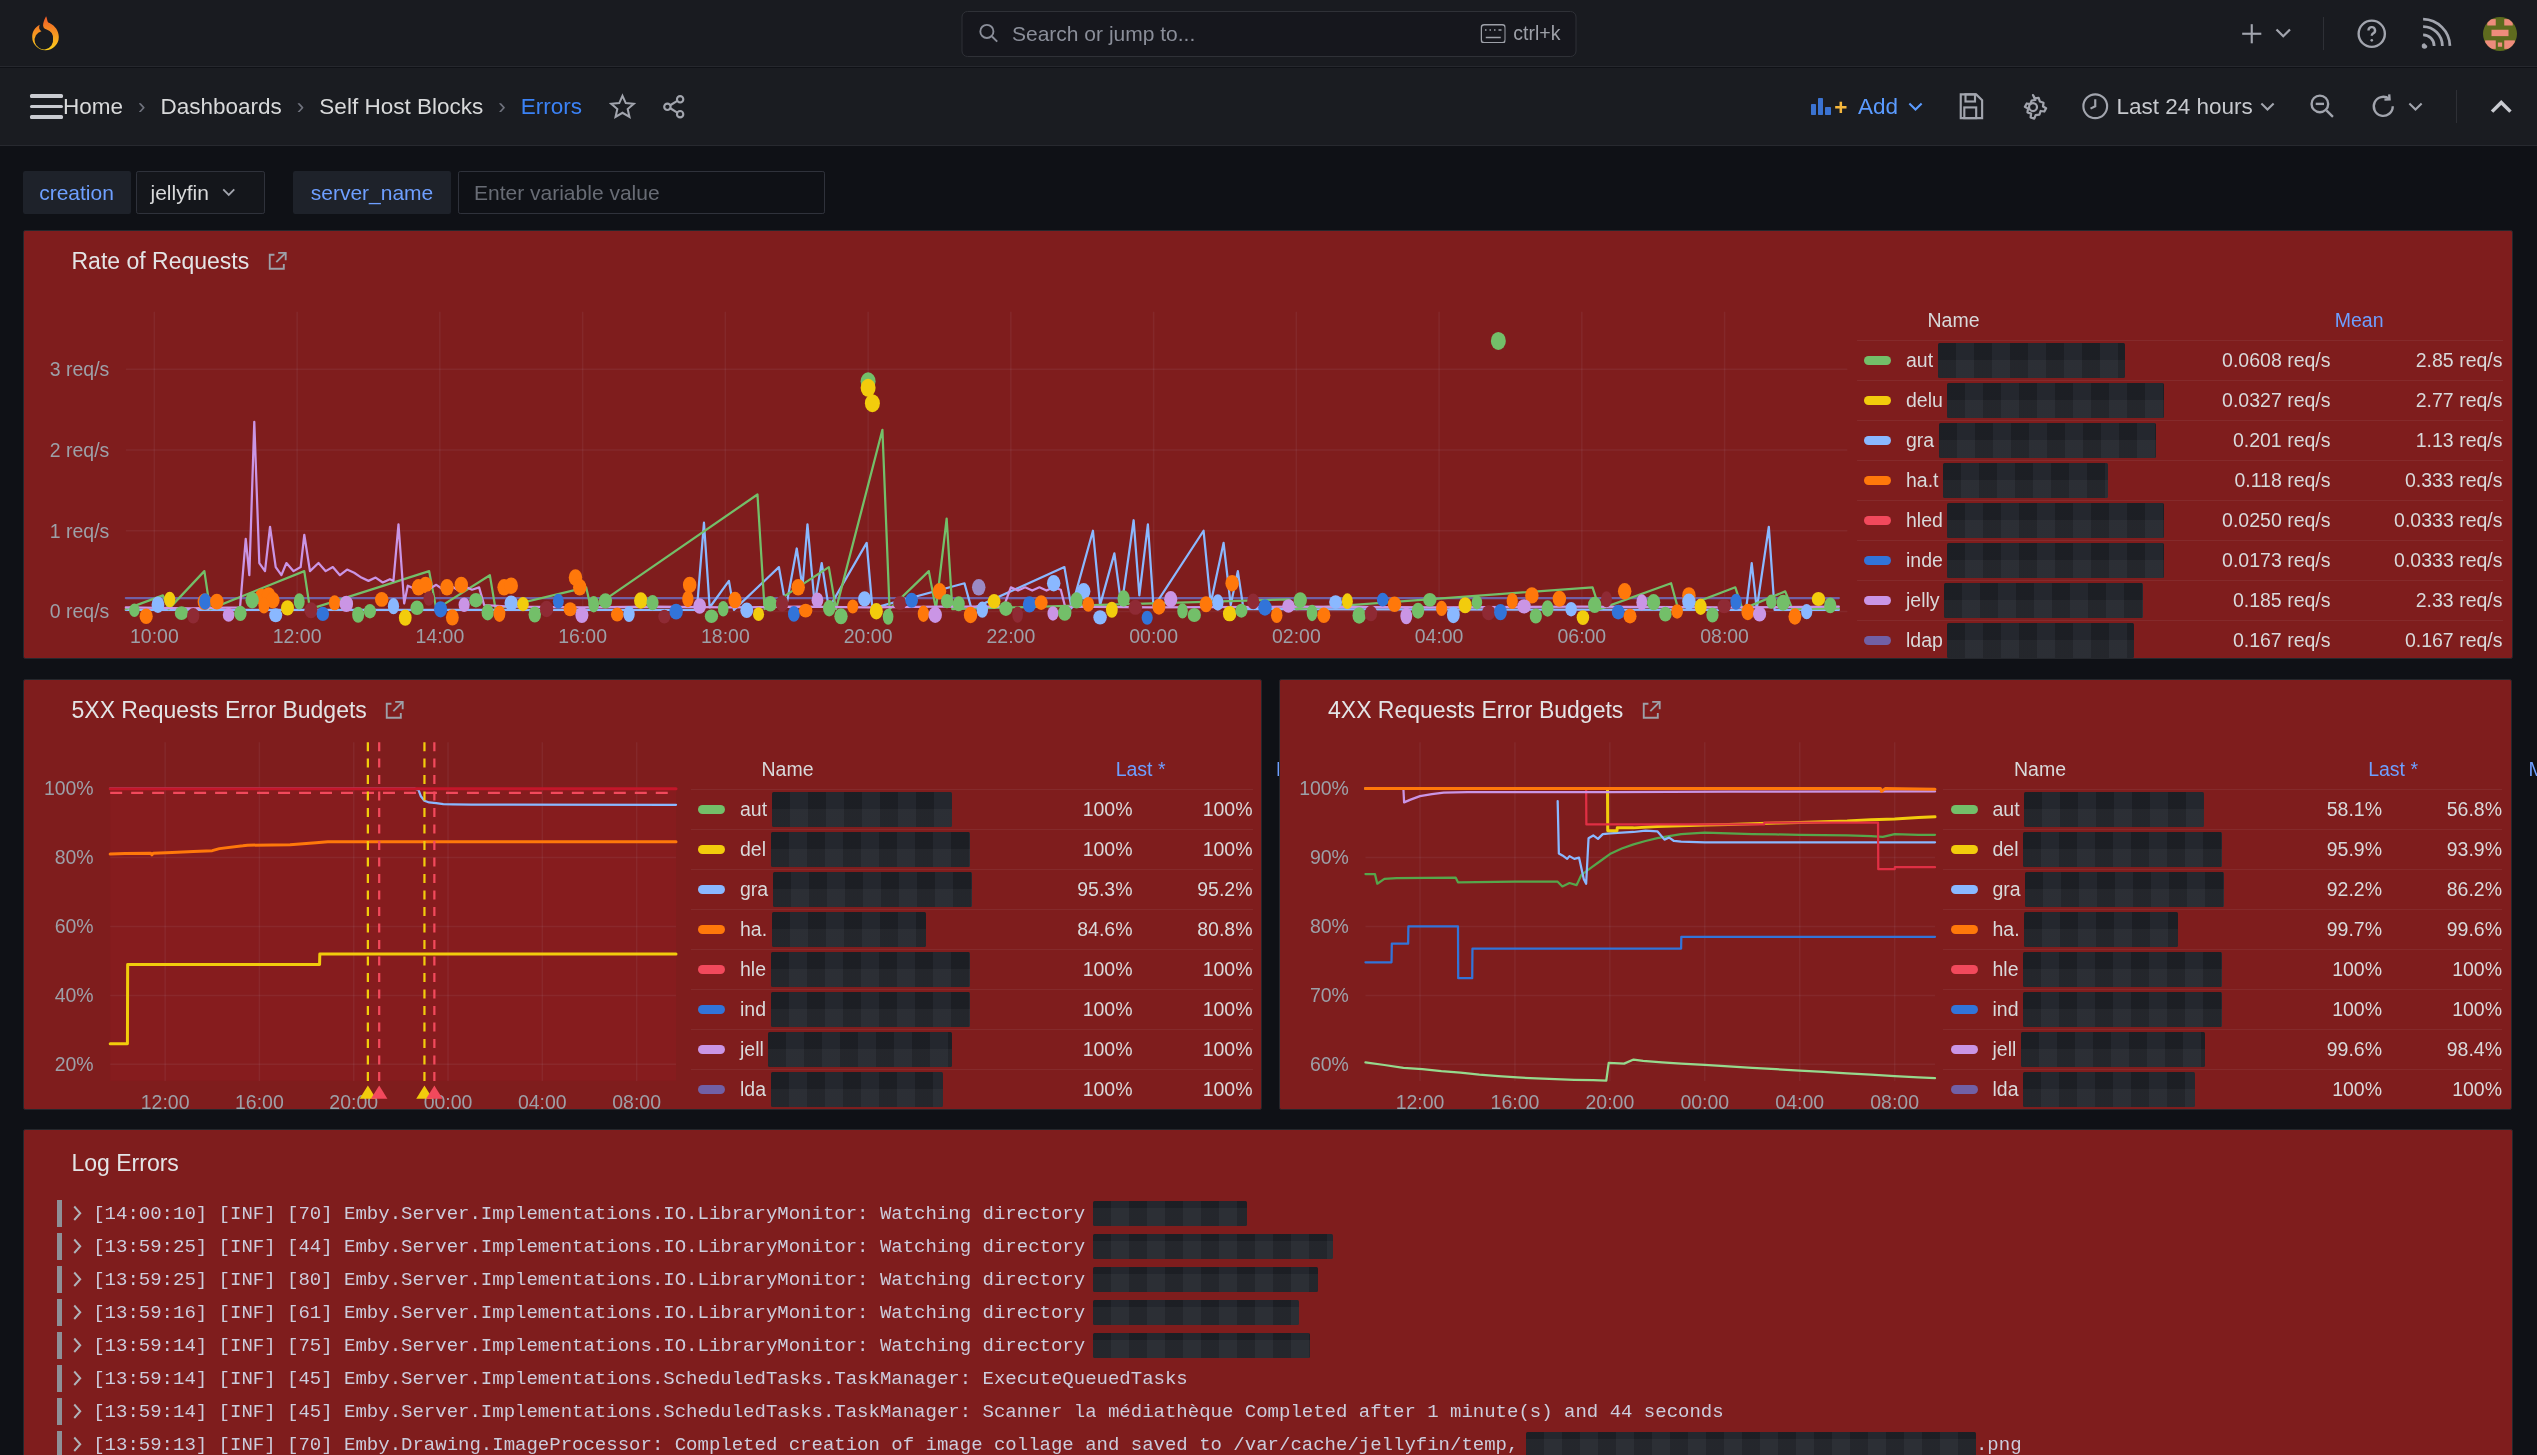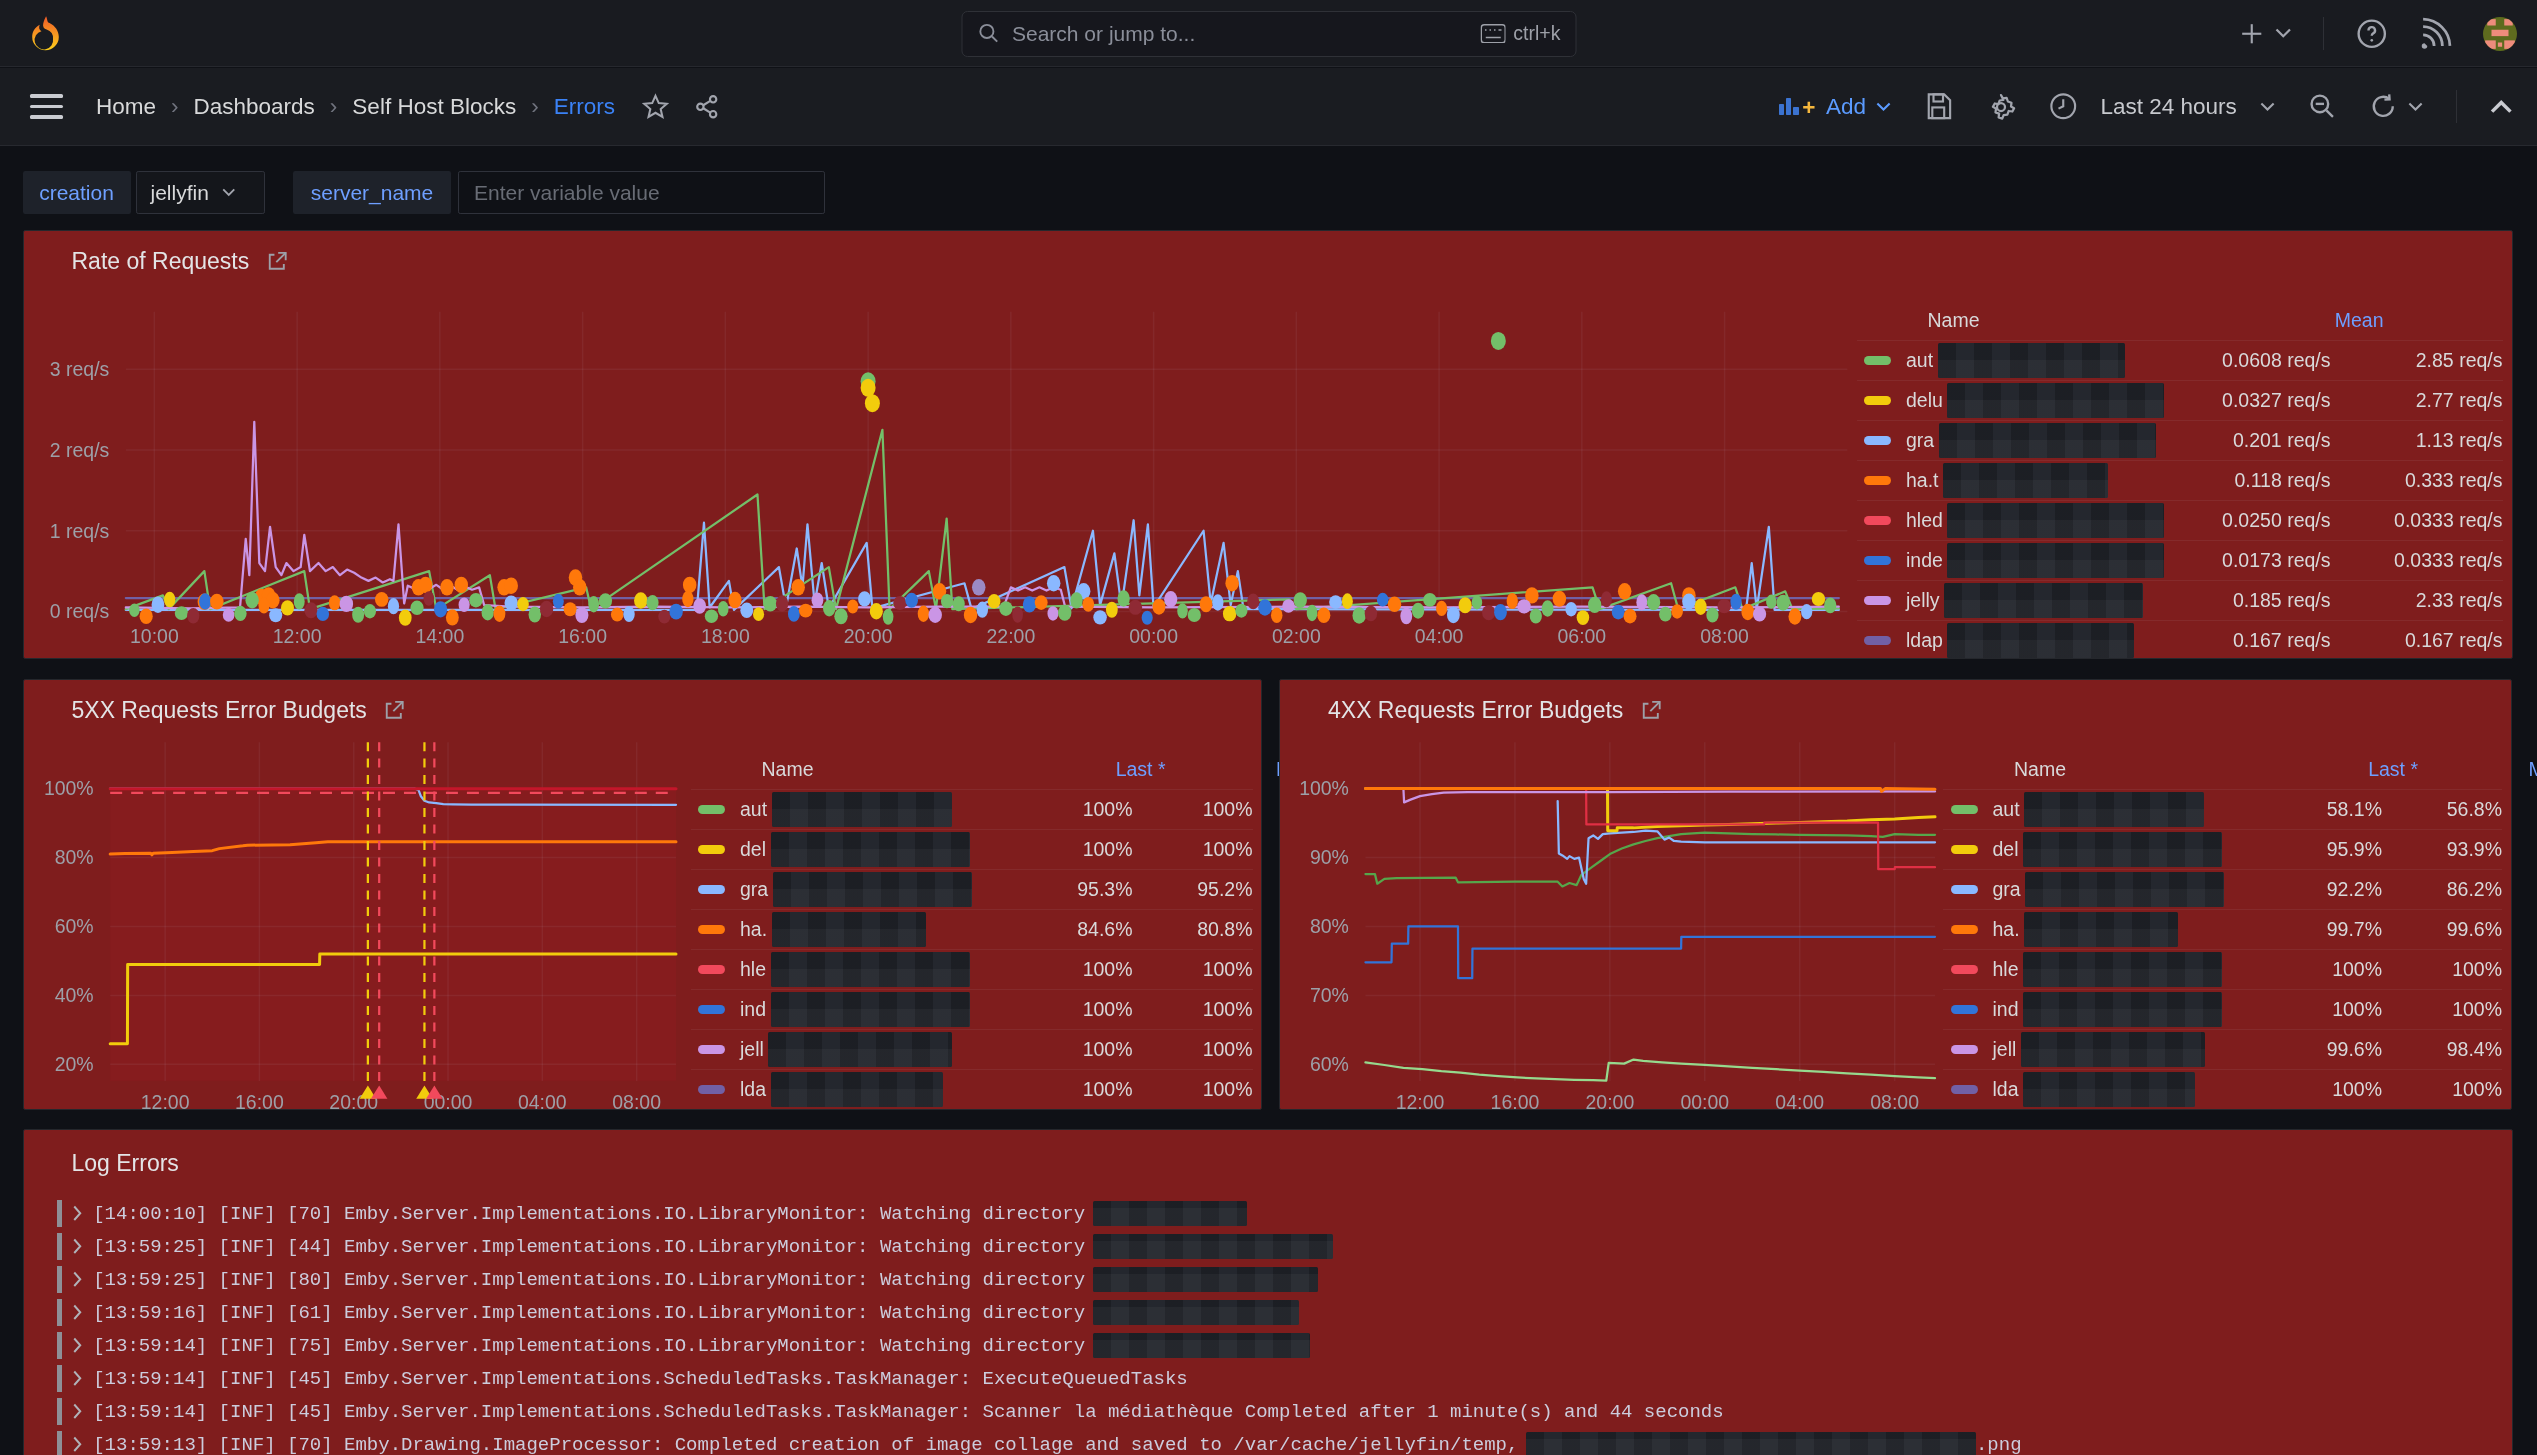--- a/index.html
+++ b/index.html
@@ -15,31 +15,31 @@
   .searchbox .ph { color:#8A8E99; font-size:21px; margin-left:12px; flex:1; }
   .kbd-hint { display:flex; align-items:center; gap:7.5px; color:#9DA0A8; font-size:19.5px; }
   .nav-right { position:absolute; right:21px; top:0; height:67px; display:flex; align-items:center; gap:31.5px; }
   .icon { color:#A2A5AE; display:inline-flex; align-items:center; justify-content:center; }
   .vdiv { width:0.7px; height:33px; background:#2E3036; }
   .avatar { width:34px; height:34px; border-radius:50%; overflow:hidden; }
 
   .toolbar { position:absolute; left:0; top:68px; width:2538px; height:78px; background:#1A1C21; border-bottom:0.7px solid #27292F; display:flex; align-items:center; }
   .hamburger { margin-left:30px; width:33px; display:flex; flex-direction:column; gap:6.7px; cursor:pointer; }
   .hamburger span { display:block; height:3.7px; border-radius:1.5px; background:#C9CBD1; }
-  .crumbs { display:flex; align-items:center; gap:15px; margin-left:33px; font-size:22.5px; }
+  .crumbs { display:flex; align-items:center; gap:15px; font-size:22.5px; }
   .crumb { color:#D8D9DA; }
   .crumb.muted { color:#3b82f6; }
   .crumb-sep { color:#70737E; font-size:22.5px; }
   .crumb-icons { display:flex; align-items:center; gap:25.5px; margin-left:27px; }
   .tb-right { margin-left:auto; margin-right:25.5px; display:flex; align-items:center; gap:33px; }
   .addbtn { display:flex; align-items:center; gap:10.5px; color:#5B9BFF; font-size:22.5px; font-weight:500; }
   .addglyph { display:flex; align-items:flex-end; gap:2.2px; position:relative; }
   .addglyph i { display:block; width:5.2px; background:#3B73D1; border-radius:0.7px; }
   .addglyph .plus { color:#F5B73D; font-size:22.5px; font-weight:700; line-height:15px; margin-left:1.5px; }
-  .timebtn { display:flex; align-items:center; gap:23px; color:#C7C9CE; font-size:22.5px; }
+  .timebtn { display:flex; align-items:center; gap:7px; color:#C7C9CE; font-size:22.5px; }
 
   
   .chip { position:absolute; height:43px; background:#1E222A; border-radius:2.2px; display:flex; align-items:center; justify-content:center; color:#6E9FFF; font-size:21px; }
   .valbox { position:absolute; height:43px; background:#14161B; border:0.7px solid #2F323B; border-radius:2.2px; display:flex; align-items:center; padding:0 13.5px; color:#D8D9DA; font-size:21px; gap:13.5px; }
   .varinput { position:absolute; height:43px; background:transparent; border:0.7px solid #2F323B; border-radius:2.2px; padding:0 15px; color:#D8D9DA; font-size:21px; outline:none; font-family:"Liberation Sans",sans-serif; }
   .varinput::placeholder { color:#686C75; }
 
   
   .panel { position:absolute; background:#7f1d1d; border:0.7px solid #25272C; border-radius:2.2px; }
   .ptitle { position:absolute; left:48px; top:16.5px; font-size:23px; font-weight:500; color:#E3E4E6; display:flex; align-items:center; gap:16.5px; }

